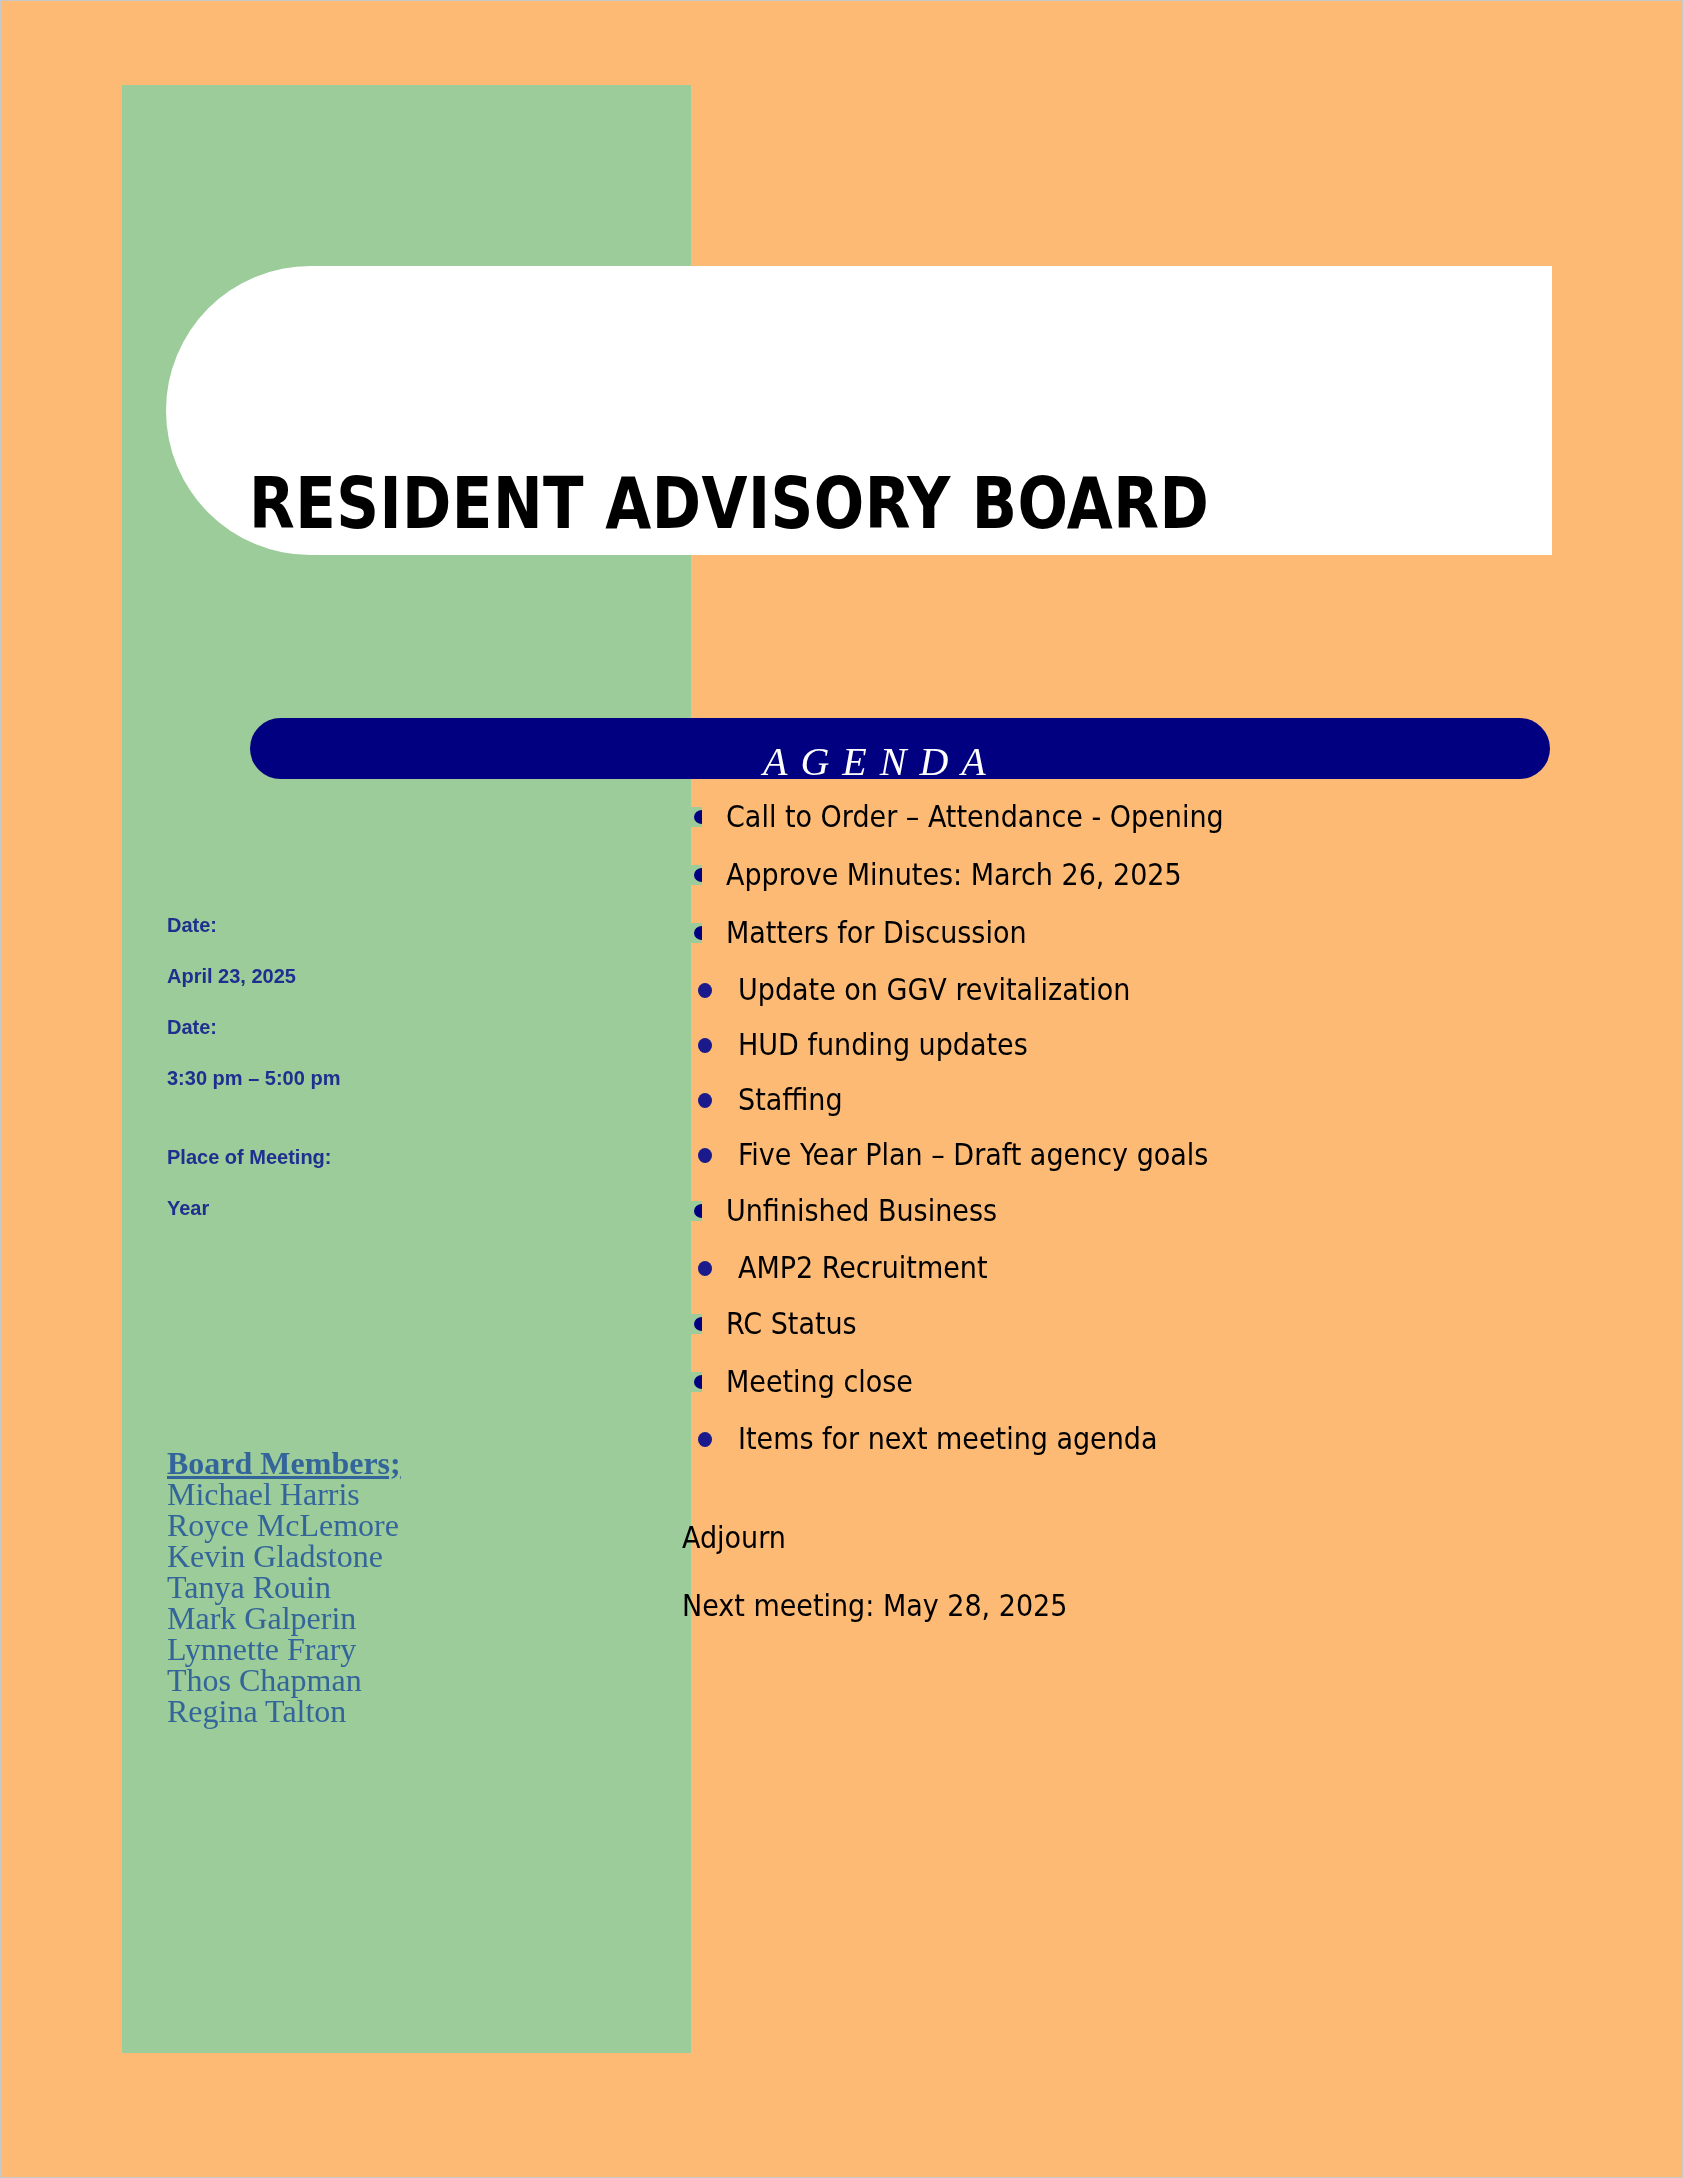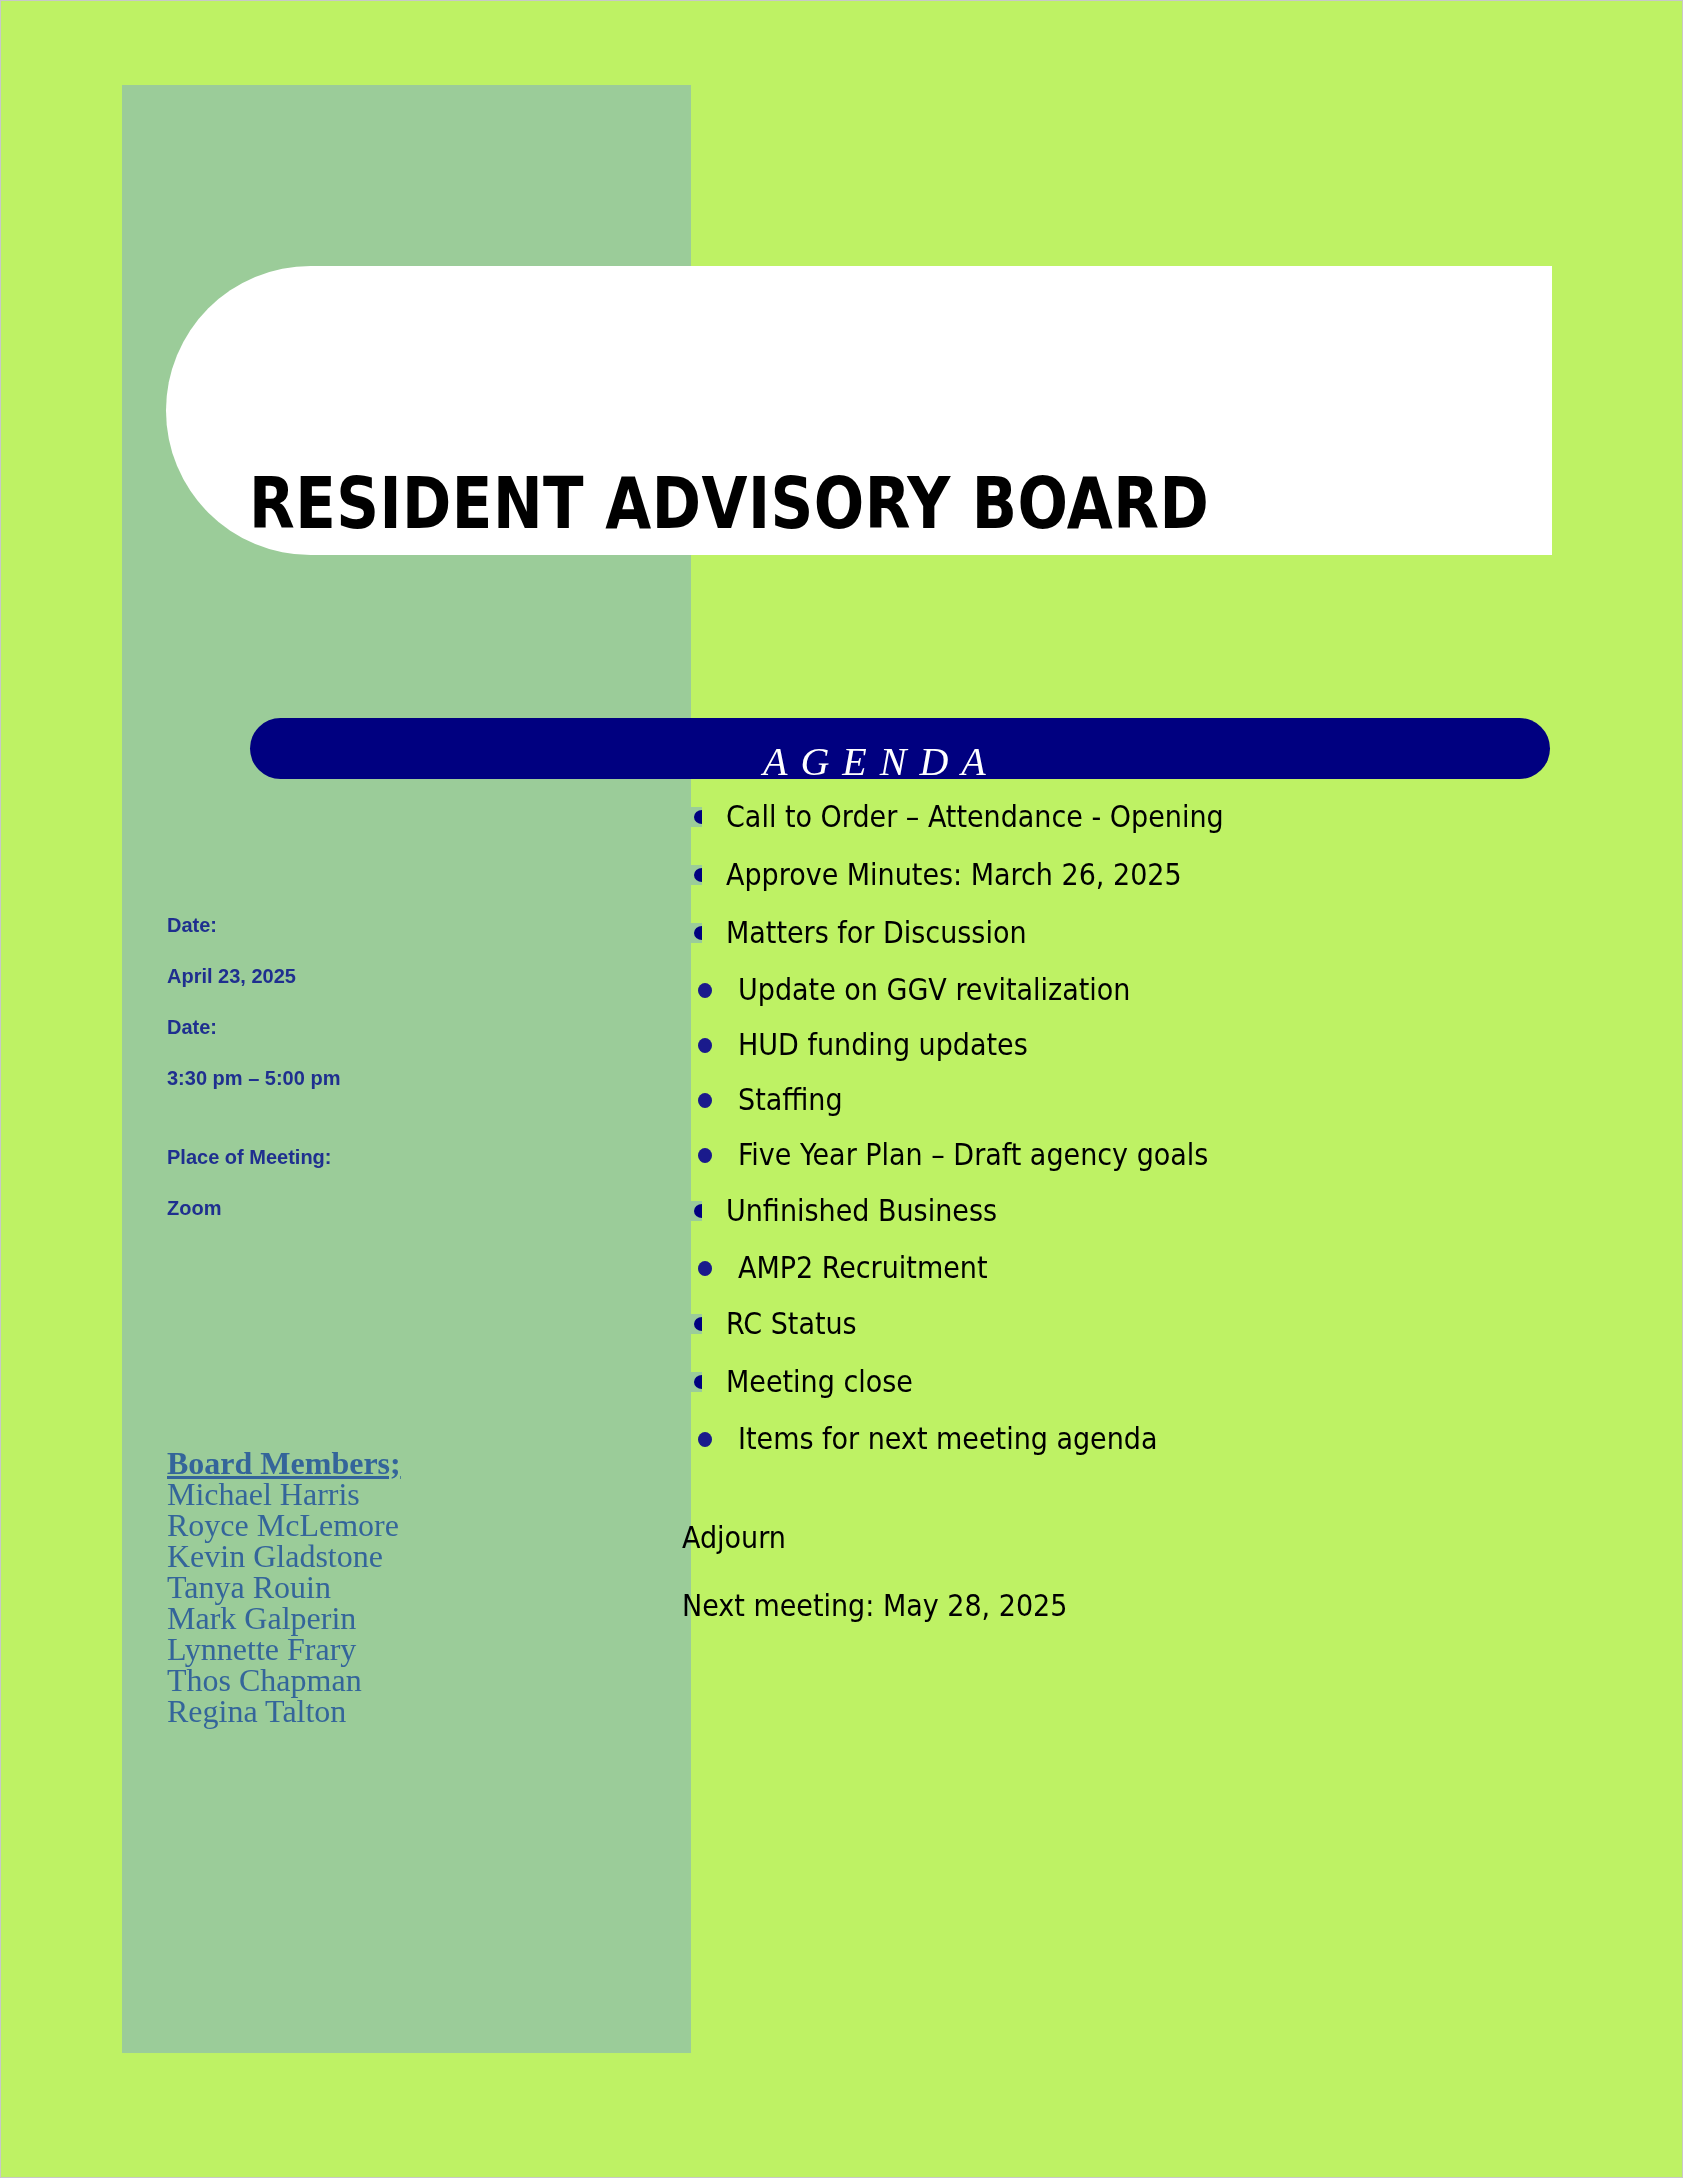--- a/index.html
+++ b/index.html
@@ -14,21 +14,21 @@
     font-family: "Liberation Sans", sans-serif;
     position: relative;
     overflow: hidden;
   }
 
   
   #page {
     position: absolute;
     left: 0; top: 0;
     width: 1683px; height: 2178px;
-    background: #bef264;
+    background: #fdba74;
     border: 1px solid #c8c8c8;
   }
 
   
   #green-panel {
     position: absolute;
     left: 121px; top: 84px;
     width: 569px; height: 1968px;
     background: #9bcc99;
   }
@@ -199,21 +199,21 @@
     <div id="agenda-banner-label">AGENDA</div>
   </div>
 
   <div id="meeting-details">
     <div class="detail-line">Date:</div>
     <div class="detail-line">April 23, 2025</div>
     <div class="detail-line">Date:</div>
     <div class="detail-line">3:30 pm – 5:00 pm</div>
     <div class="spacer-line"></div>
     <div class="detail-line">Place of Meeting:</div>
-    <div class="detail-line">Zoom</div>
+    <div class="detail-line">Year</div>
   </div>
 
   <div id="board-members">
     <div class="bm-heading">Board Members;</div>
     <div id="board-members-names">
         <div class="bm-name upright">Michael Harris</div>
         <div class="bm-name">Royce McLemore</div>
         <div class="bm-name">Kevin Gladstone</div>
         <div class="bm-name">Tanya Rouin</div>
         <div class="bm-name">Mark Galperin</div>

